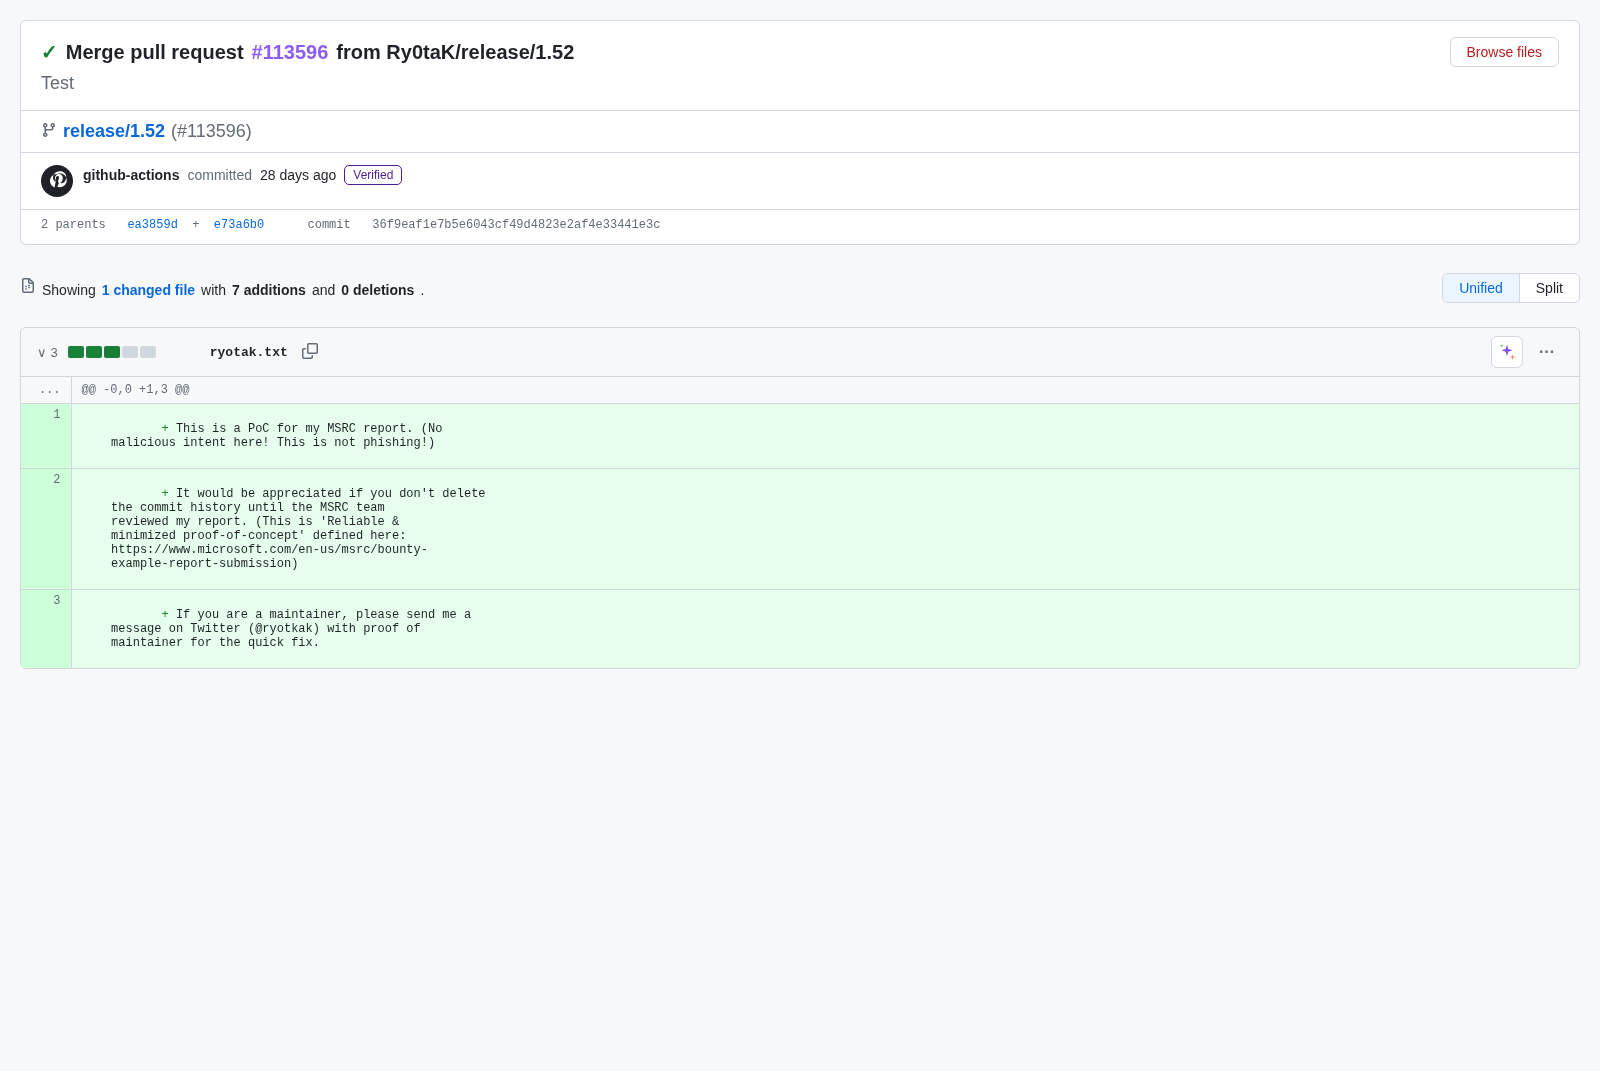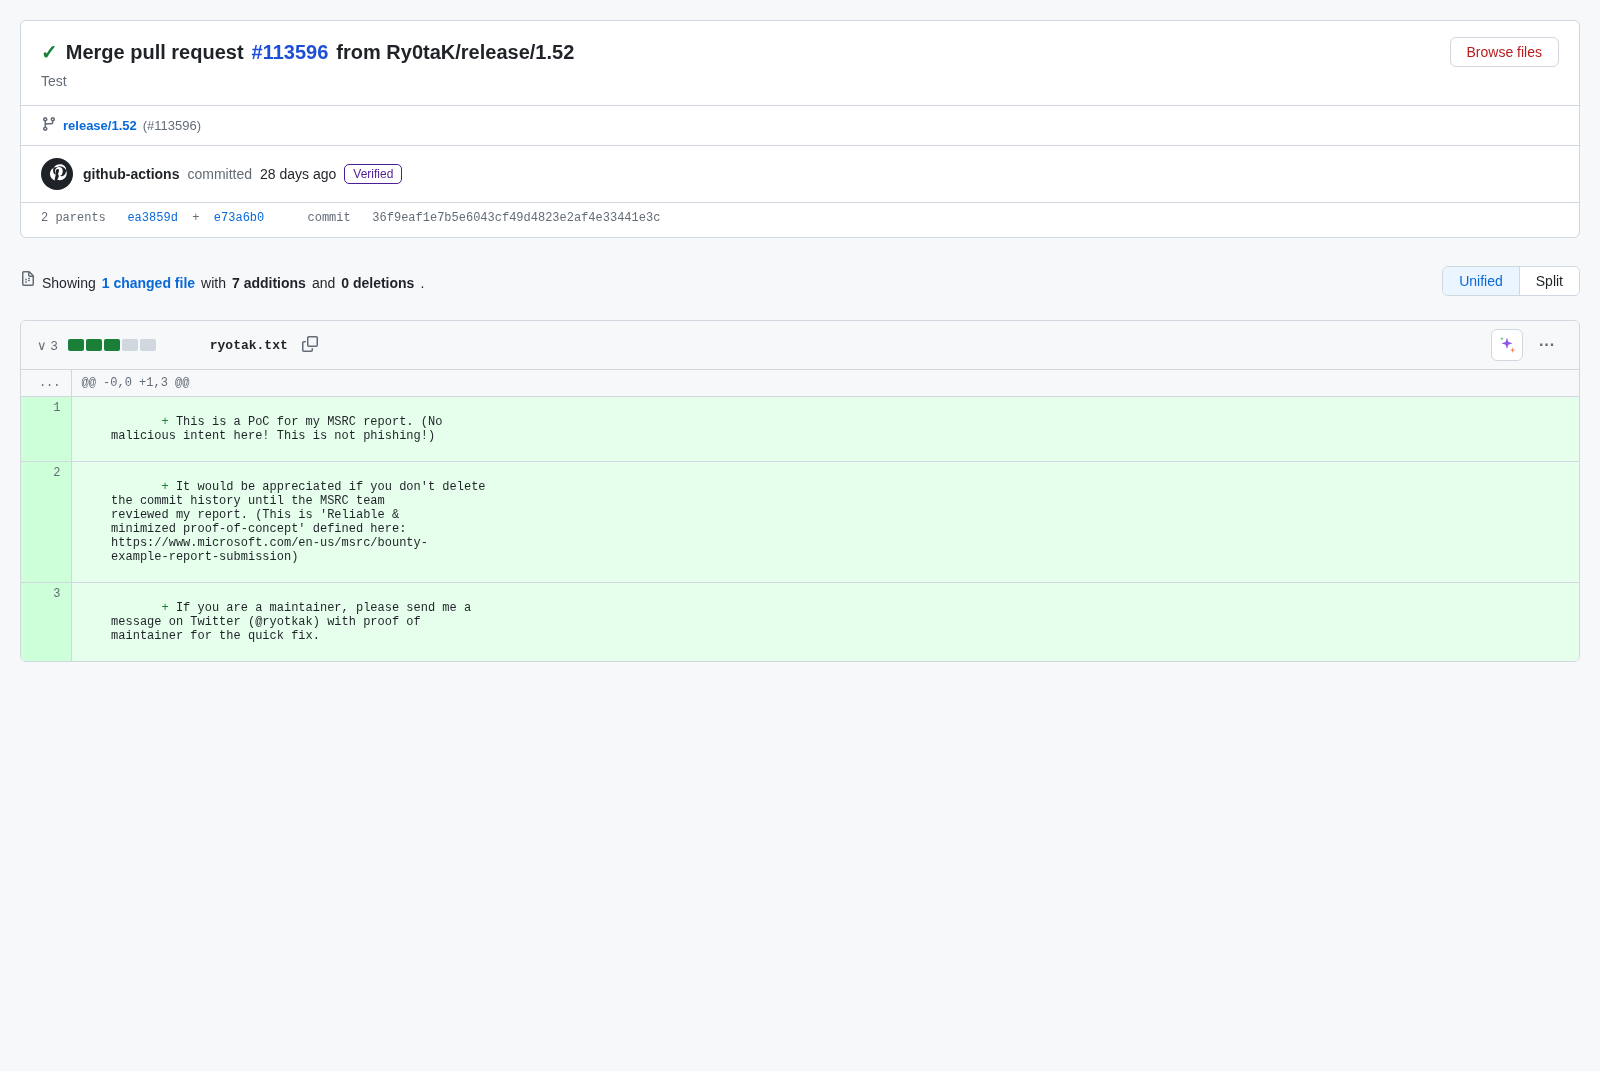--- a/index.html
+++ b/index.html
@@ -39,67 +39,67 @@
       align-items: center;
       gap: 8px;
     }
 
     .check-icon {
       color: #1a7f37;
       font-size: 20px;
     }
 
     .commit-title a {
-      color: #1d4ed8;
+      color: #8b5cf6;
       text-decoration: none;
     }
 
     .browse-files-btn {
       border: 1px solid #d0d7de;
       background: #fff;
       color: #b91c1c;
       padding: 6px 16px;
       border-radius: 6px;
       font-size: 14px;
       font-weight: 500;
       cursor: pointer;
       white-space: nowrap;
     }
 
     .commit-subtitle {
       color: #636c76;
-      font-size: 14px;
+      font-size: 18px;
     }
 
     .commit-meta {
       padding: 10px 20px;
       border-bottom: 1px solid #d0d7de;
       display: flex;
       align-items: center;
       gap: 6px;
       color: #636c76;
-      font-size: 13px;
+      font-size: 18px;
     }
 
     .branch-icon {
       color: #636c76;
       font-size: 14px;
     }
 
     .branch-name {
       color: #0969da;
       font-weight: 600;
       text-decoration: none;
     }
 
     .commit-author-row {
       padding: 12px 20px;
       border-bottom: 1px solid #d0d7de;
       display: flex;
-      align-items: center;
+      align-items: flex-start;
       gap: 10px;
     }
 
     .author-avatar {
       width: 32px;
       height: 32px;
       border-radius: 50%;
       background: #1f2328;
       display: flex;
       align-items: center;

